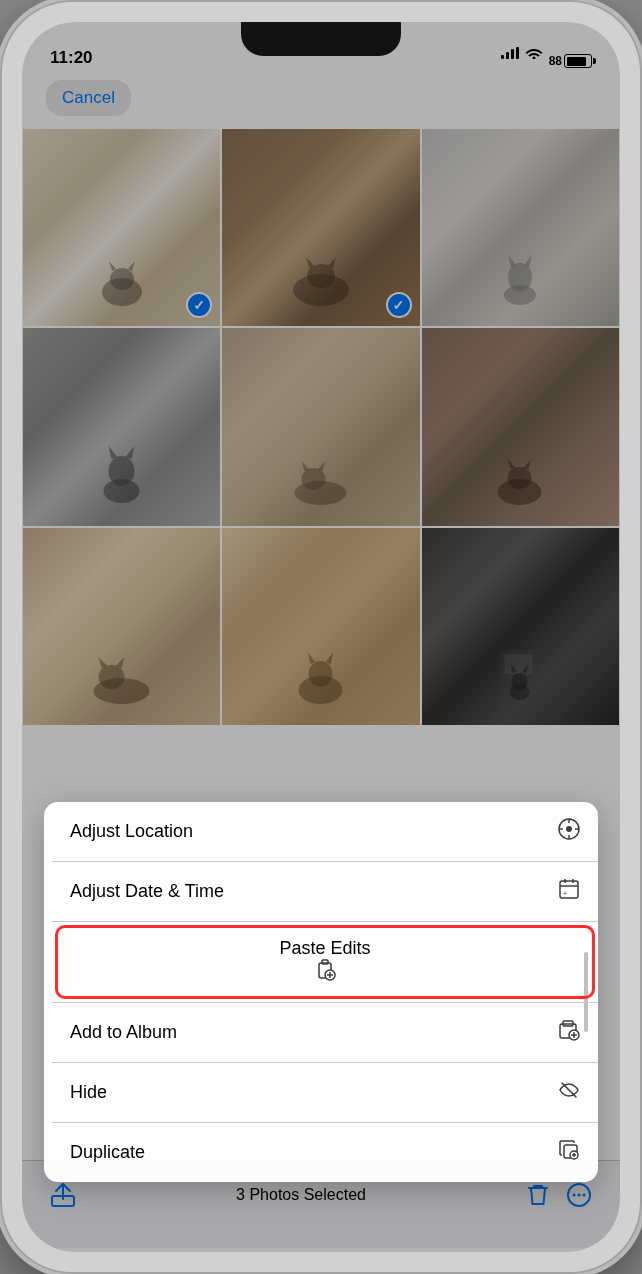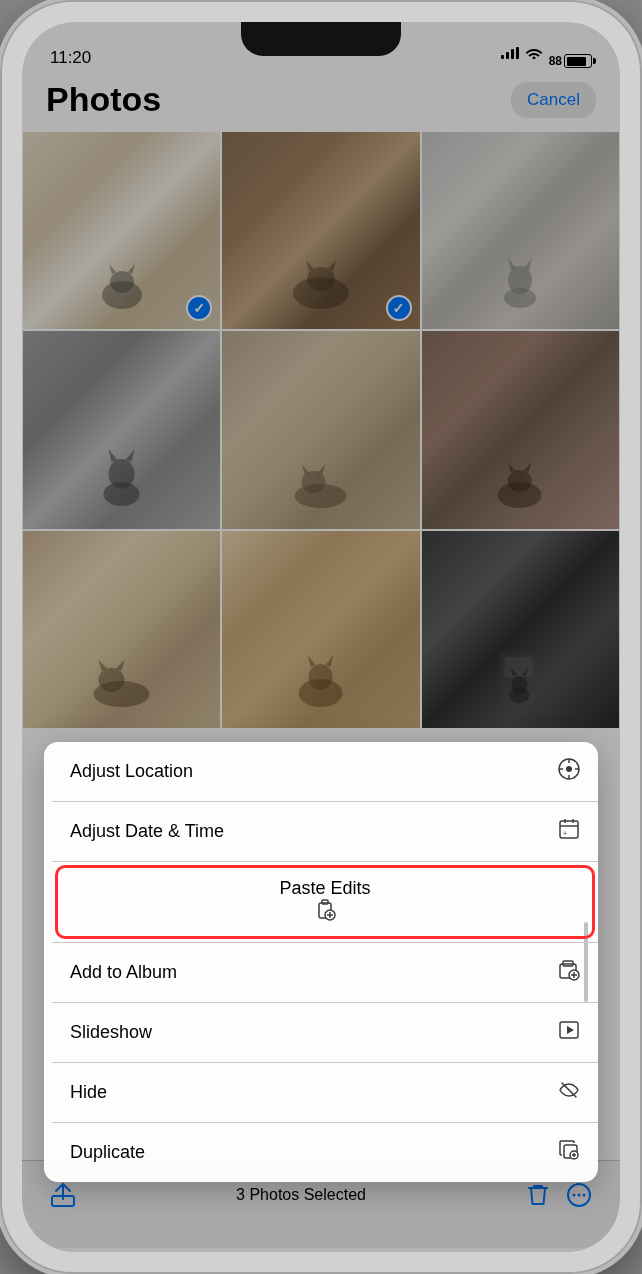--- a/index.html
+++ b/index.html
@@ -57,21 +57,21 @@
       display: flex;
       align-items: flex-end;
       padding: 0 28px 8px;
       justify-content: space-between;
       z-index: 50;
       background: #fff;
     }
 
     .status-time {
       font-size: 17px;
-      font-weight: 400;
+      font-weight: 700;
       color: #000;
     }
 
     .status-icons {
       display: flex;
       align-items: center;
       gap: 6px;
     }
 
     .signal-bars {
@@ -394,21 +394,20 @@
           <div class="battery-icon">
             <span>88</span>
             <div class="battery-body">
               <div class="battery-fill"></div>
             </div>
           </div>
         </div>
       </div>
 
       <div class="app-header">
-        <span class="app-title">Photos</span>
         <button class="cancel-btn">Cancel</button>
       </div>
 
       <div class="photo-grid">
 
         <div class="grid-row">
           <div class="grid-cell">
             <div class="photo-placeholder cat-photo-1">
               <svg class="cat-svg" width="60" height="50" viewBox="0 0 60 50">
                 <ellipse cx="30" cy="35" rx="20" ry="14" fill="#1a1a1a" opacity="0.5"></ellipse>
@@ -563,29 +562,20 @@
             <svg width="22" height="22" viewBox="0 0 22 22" fill="none">
               <rect x="2" y="5" width="16" height="14" rx="2" stroke="#3c3c3e" stroke-width="1.5"></rect>
               <rect x="5" y="2" width="10" height="5" rx="1" stroke="#3c3c3e" stroke-width="1.5"></rect>
               <circle cx="16" cy="16" r="5" fill="#fff" stroke="#3c3c3e" stroke-width="1.5"></circle>
               <line x1="16" y1="13" x2="16" y2="19" stroke="#3c3c3e" stroke-width="1.5"></line>
               <line x1="13" y1="16" x2="19" y2="16" stroke="#3c3c3e" stroke-width="1.5"></line>
             </svg>
           </span>
         </div>
 
-        <div class="menu-item">
-          <span class="menu-item-label">Slideshow</span>
-          <span class="menu-item-icon">
-            <svg width="22" height="22" viewBox="0 0 22 22" fill="none">
-              <rect x="2" y="3" width="18" height="16" rx="2" stroke="#3c3c3e" stroke-width="1.5"></rect>
-              <polygon points="9,7 9,15 16,11" fill="#3c3c3e"></polygon>
-            </svg>
-          </span>
-        </div>
 
         <div class="menu-item">
           <span class="menu-item-label">Hide</span>
           <span class="menu-item-icon">
             <svg width="22" height="22" viewBox="0 0 22 22" fill="none">
               <path d="M2 11s3-6 9-6 9 6 9 6-3 6-9 6-9-6-9-6z" stroke="#3c3c3e" stroke-width="1.5"></path>
               <line x1="4" y1="4" x2="18" y2="18" stroke="#3c3c3e" stroke-width="1.5" stroke-linecap="round"></line>
             </svg>
           </span>
         </div>

